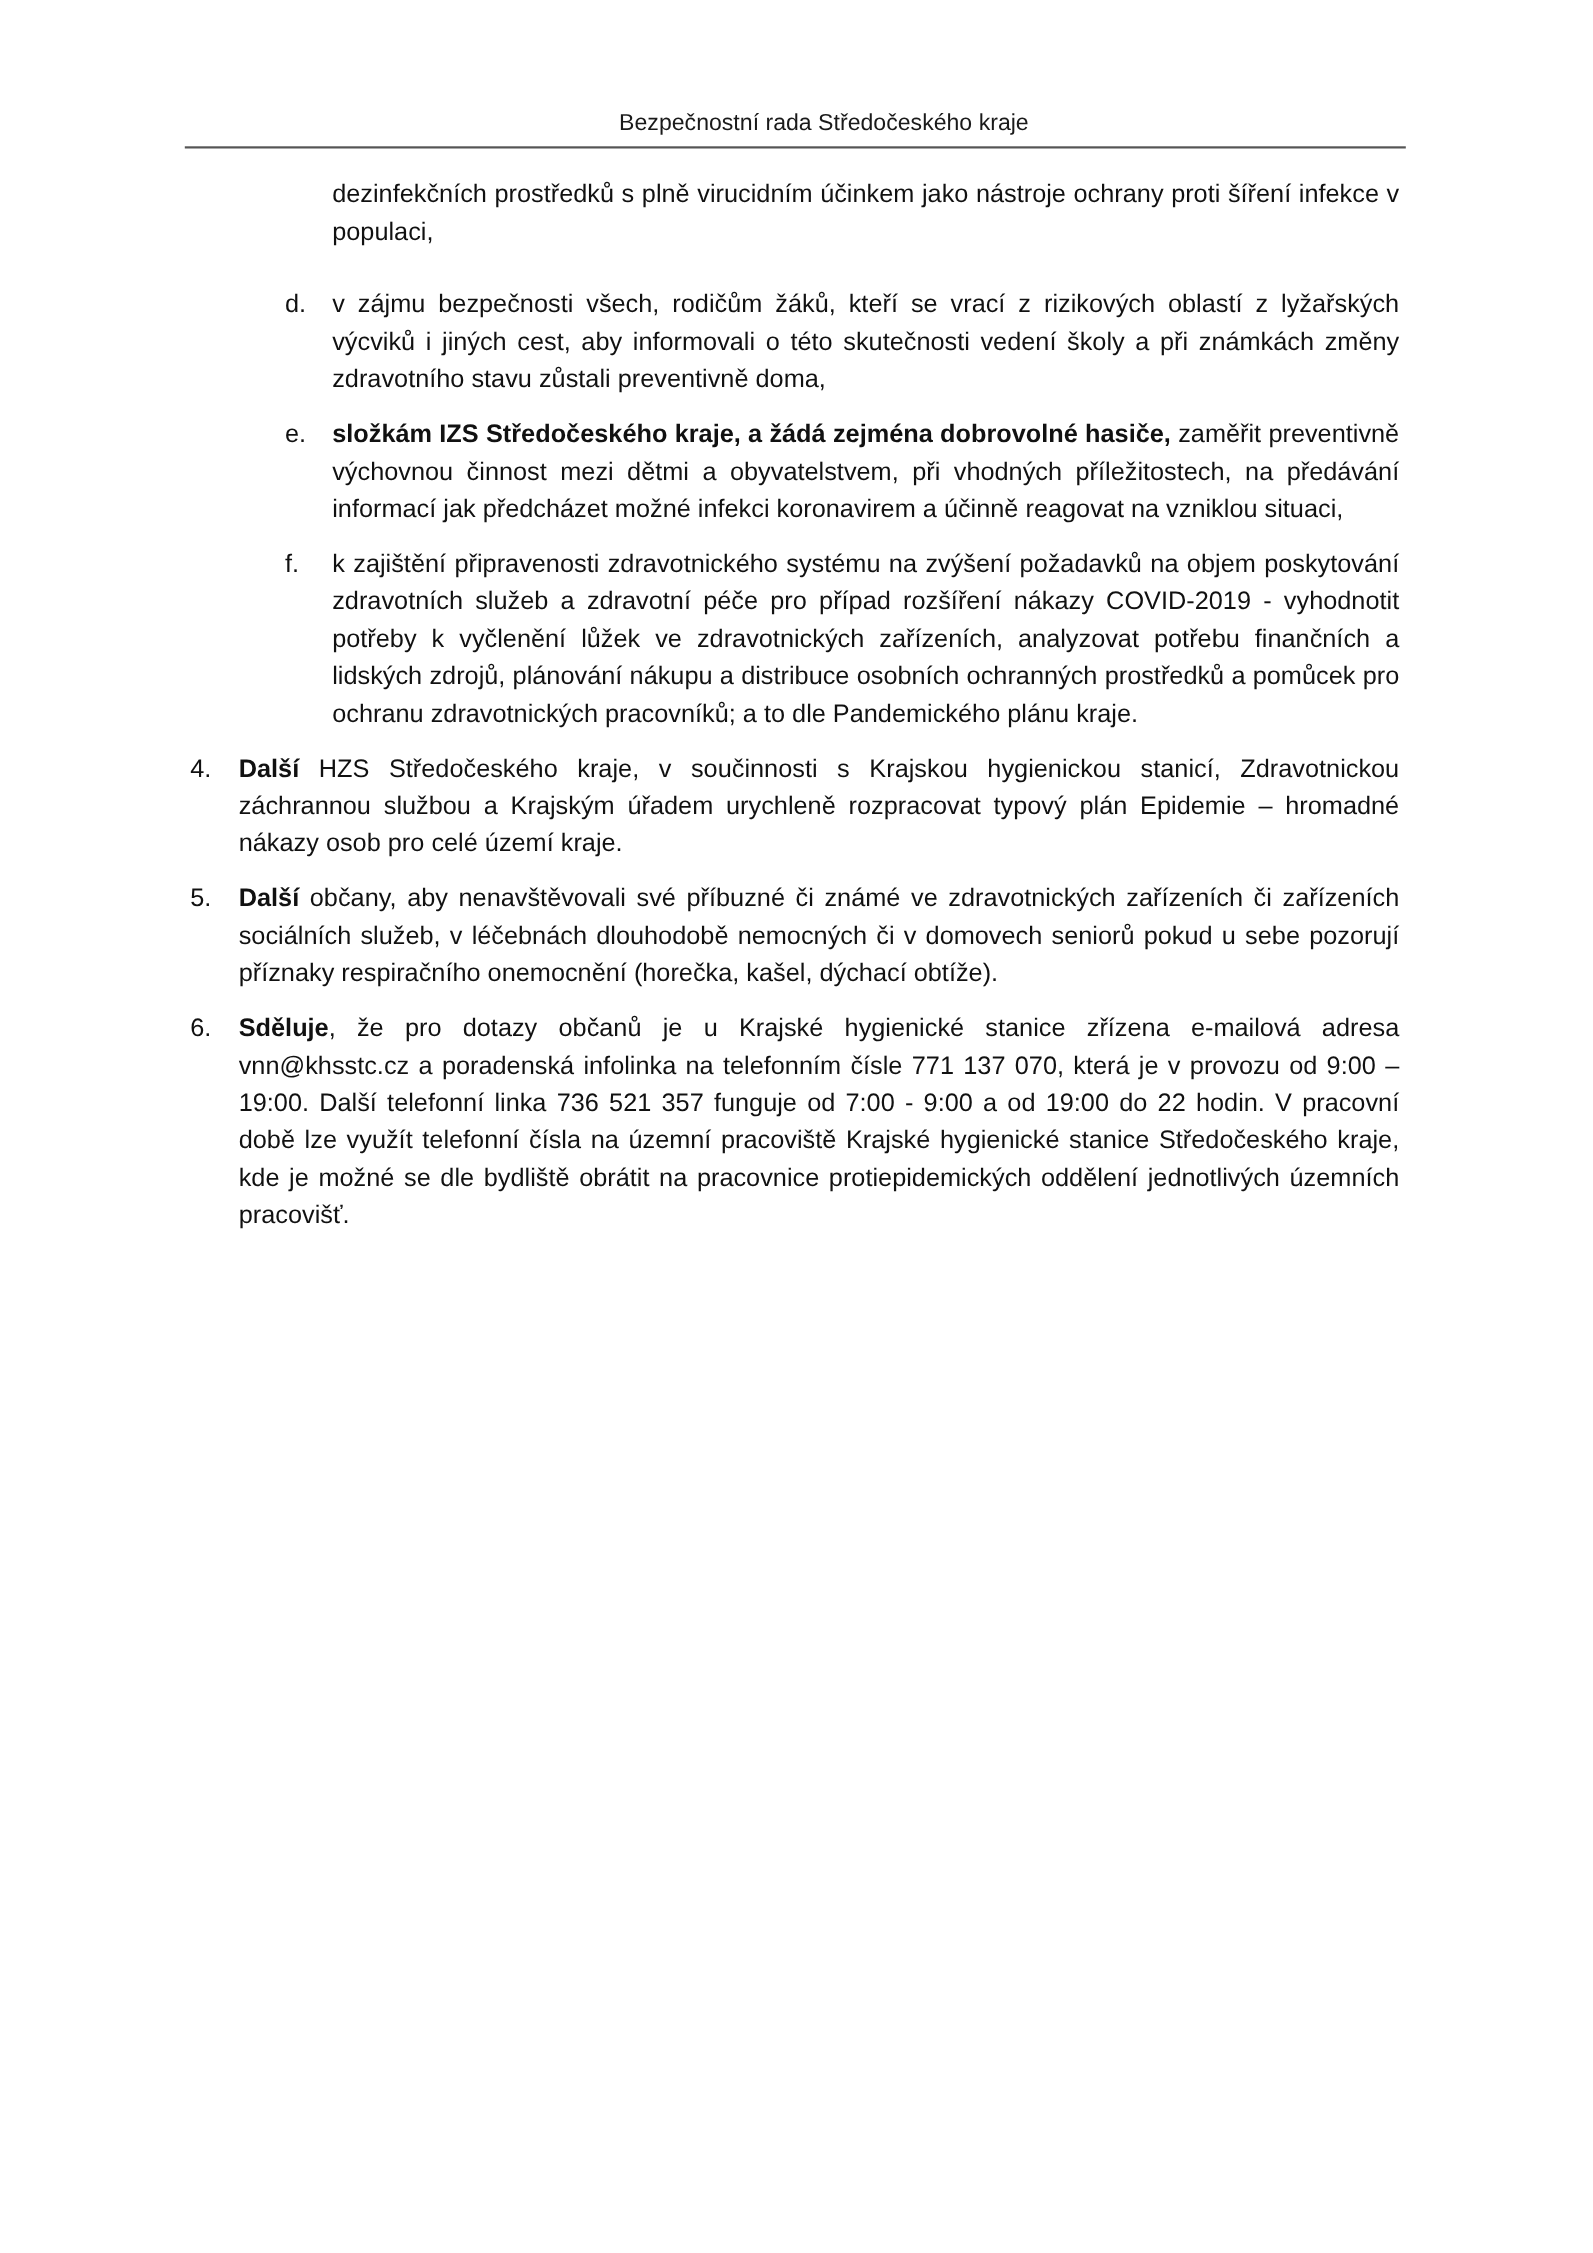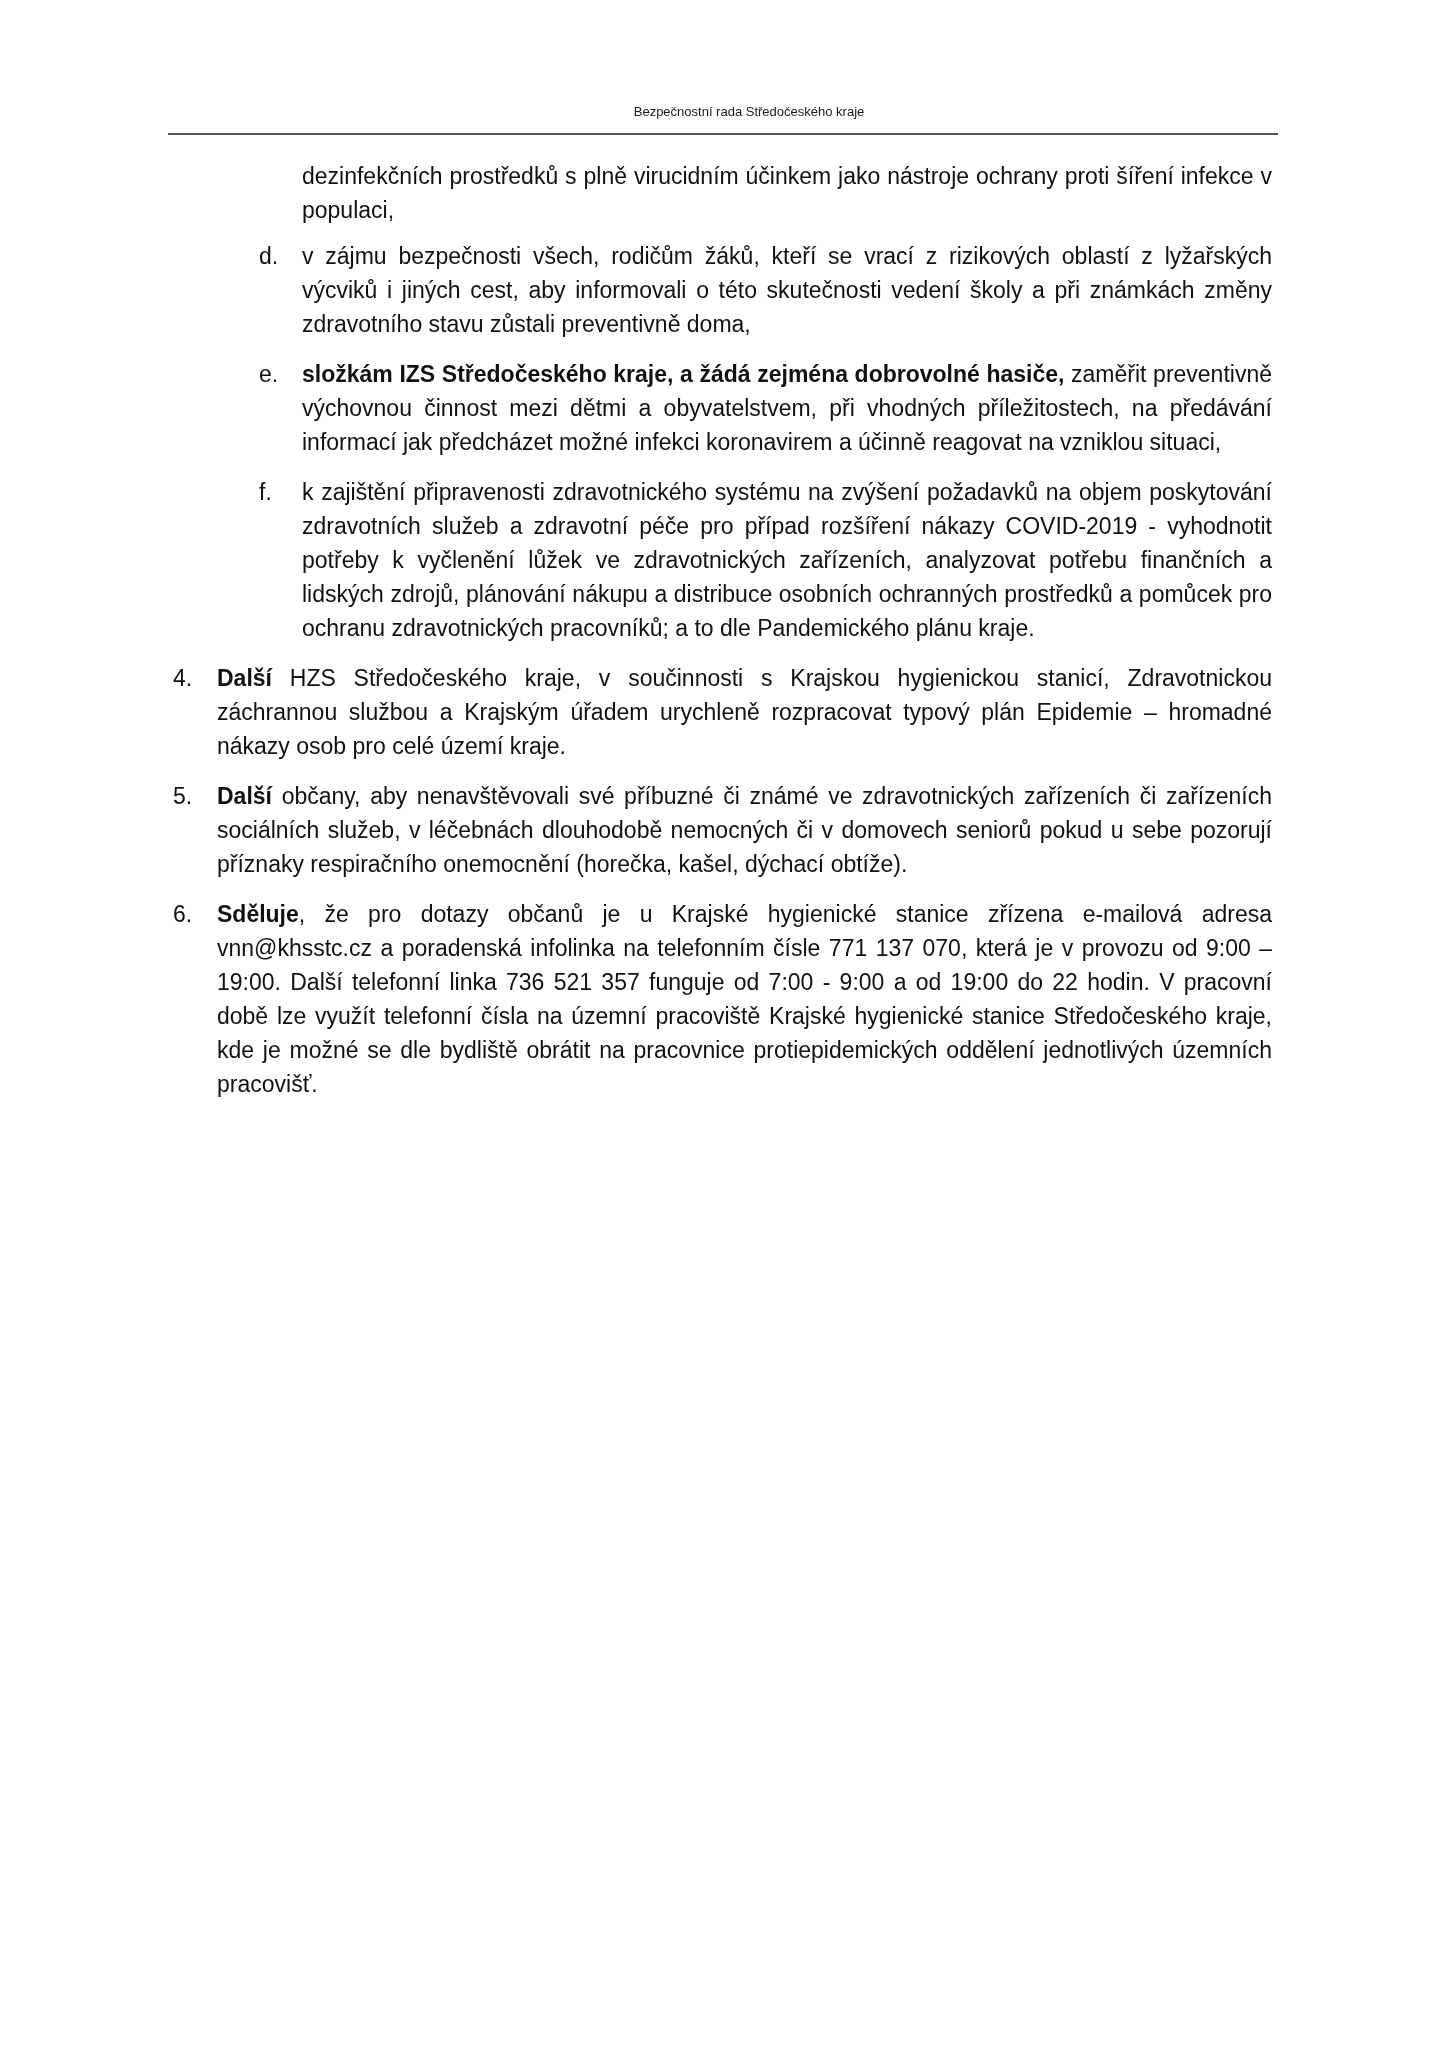--- a/index.html
+++ b/index.html
@@ -14,21 +14,21 @@
     overflow: hidden;
     font-family: "Liberation Sans", "DejaVu Sans", sans-serif;
     color: #111111;
   }
   .page-header {
     position: absolute;
     left: 168px;
     top: 98px;
     width: 1110px;
     text-align: center;
-    font-size: 13px;
+    font-size: 21px;
     line-height: 28px;
     color: #1a1a1a;
     padding-left: 52px;
     box-sizing: border-box;
   }
   .header-rule {
     position: absolute;
     left: 168px;
     top: 133px;
     width: 1110px;
@@ -44,21 +44,21 @@
     line-height: 34px;
   }
   .para {
     position: relative;
     text-align: justify;
     text-align-last: left;
   }
   .cont {
     margin-left: 302px;
     width: 970px;
-    margin-bottom: 12px;
+    margin-bottom: 32px;
   }
   .sub-item {
     margin-left: 302px;
     width: 970px;
     margin-bottom: 16px;
   }
   .sub-item .marker {
     position: absolute;
     left: -43px;
     top: 0;

